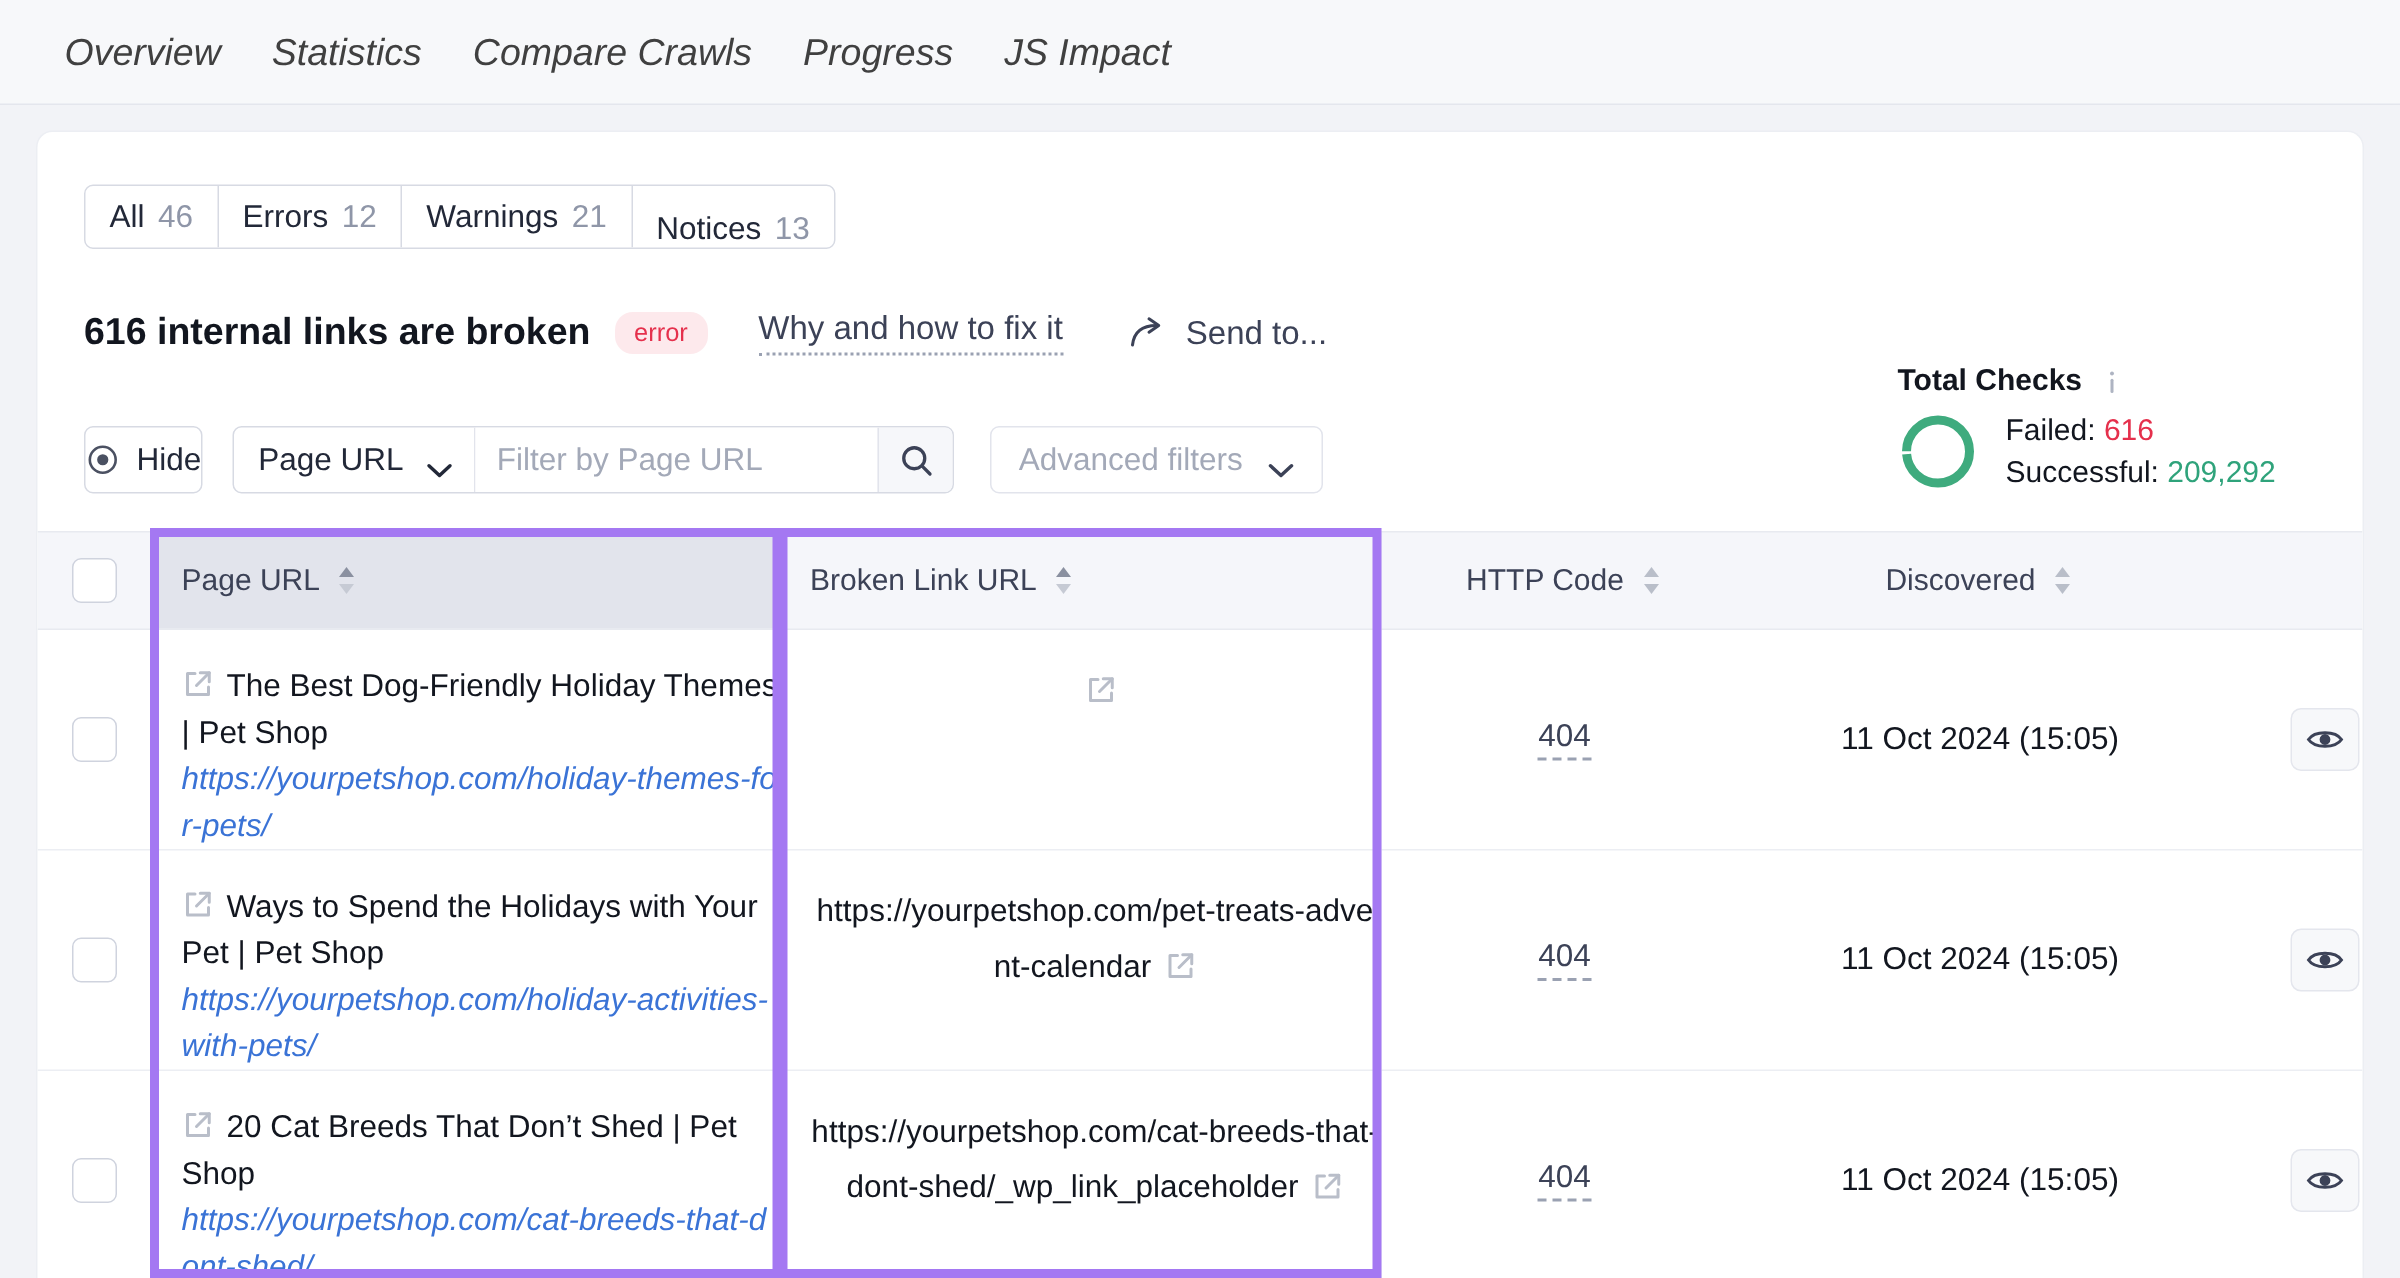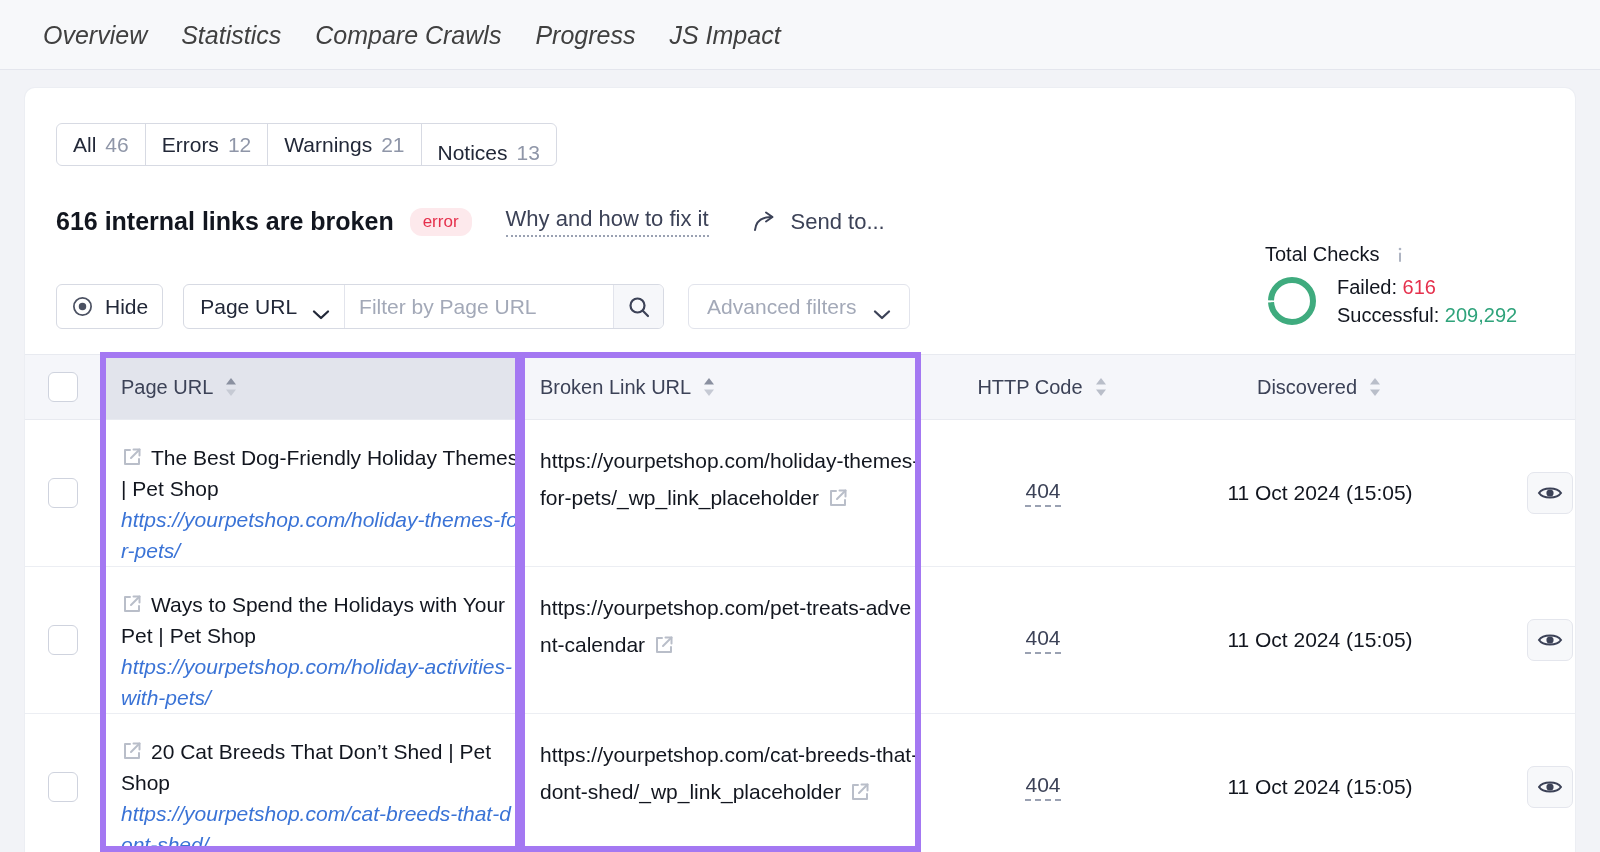--- a/index.html
+++ b/index.html
@@ -112,21 +112,21 @@
   .send-icon { width: 26px; height: 22px; color: #3c4257; }
 
   
   .toolbar {
     position: absolute;
     left: 31px; top: 196px;
     display: flex; align-items: center; gap: 0;
   }
   .btn-hide {
     display: flex; align-items: center; gap: 11px;
-    height: 45px; padding: 0 14px;
+    height: 45px; padding: 0 0;
     border: 1px solid #d7dae3; border-radius: 6px;
     background: #fff; cursor: pointer;
     font-size: 21px; color: #222838;
   }
   .eye-sm { width: 23px; height: 23px; color: #4b5162; }
 
   .filter-group {
     margin-left: 20px;
     display: flex; align-items: stretch;
     height: 45px;
@@ -172,21 +172,21 @@
 
   
   .checks {
     position: absolute;
     right: 40px; top: 155px;
     width: 270px;
   }
   .checks-head {
     display: flex; align-items: center; justify-content: flex-start;
     gap: 11px;
-    font-size: 20px; font-weight: 400; color: #12161f;
+    font-size: 20px; font-weight: 700; color: #12161f;
     margin-bottom: 7px;
   }
   .info-i {
     width: 18px; height: 18px; color: #aeb4c2;
   }
   .checks-body { display: flex; align-items: center; gap: 18px; }
   .donut { width: 54px; height: 54px; flex: none; }
   .checks-lines { font-size: 20px; color: #12161f; line-height: 28px; }
   .val-failed { color: #e5304c; }
   .val-success { color: #2fa37b; }
@@ -200,21 +200,21 @@
     border-bottom: 1px solid #e8eaf0;
     height: 66px;
   }
   .th {
     display: flex; align-items: center; gap: 10px;
     font-size: 20px; color: #3c4257;
     cursor: pointer;
   }
   .c-check { width: 75px; display:flex; align-items:center; justify-content:center; flex:none;}
   .c-page  { width: 420px; flex: none; padding-left: 21px; }
-  .c-broken{ width: 400px; flex: none; padding-left: 20px; }
+  .c-broken{ width: 400px; flex: none; padding-left: 20px; text-align: center; }
   .c-http  { width: 245px; flex: none; justify-content: center; border-left: 1px solid #e8eaf0; }
   .c-disc  { width: 310px; flex: none; justify-content: center; }
   .c-act   { width: 150px; flex: none; }
 
   .th.c-page { background: #e2e4ec; height: 100%; }
 
   .sort-ico { width: 16px; height: 20px; flex: none; }
 
   .checkbox {
     width: 30px; height: 30px;
@@ -455,21 +455,21 @@
             <svg viewBox="0 0 22 22" fill="none" stroke="currentColor" stroke-width="2" stroke-linecap="round" stroke-linejoin="round">
               <path d="M9 4 H4 V18 H18 V13"></path>
                 <path d="M12.5 3.5 H18.5 V9.5"></path>
                 <path d="M18.5 3.5 L10 12"></path>
             </svg>
           </span><span>The Best Dog-Friendly Holiday Themes | Pet Shop</span>
         </div>
         <div class="page-url-line">https://yourpetshop.com/holiday-themes-for-pets/</div>
       </div>
       <div class="td c-broken">
-        <div class="broken-line"><span>https://yourpetshop.com/holiday-themes-for-pets/_wp_link_placeholder</span><span class="ext-ico-after">
+        <div class="broken-line"><span class="ext-ico-after">
             <svg viewBox="0 0 22 22" fill="none" stroke="currentColor" stroke-width="2" stroke-linecap="round" stroke-linejoin="round">
               <path d="M9 4 H4 V18 H18 V13"></path>
                 <path d="M12.5 3.5 H18.5 V9.5"></path>
                 <path d="M18.5 3.5 L10 12"></path>
             </svg>
           </span></div>
       </div>
       <div class="td c-http">
         <span class="http-code">404</span>
       </div>

